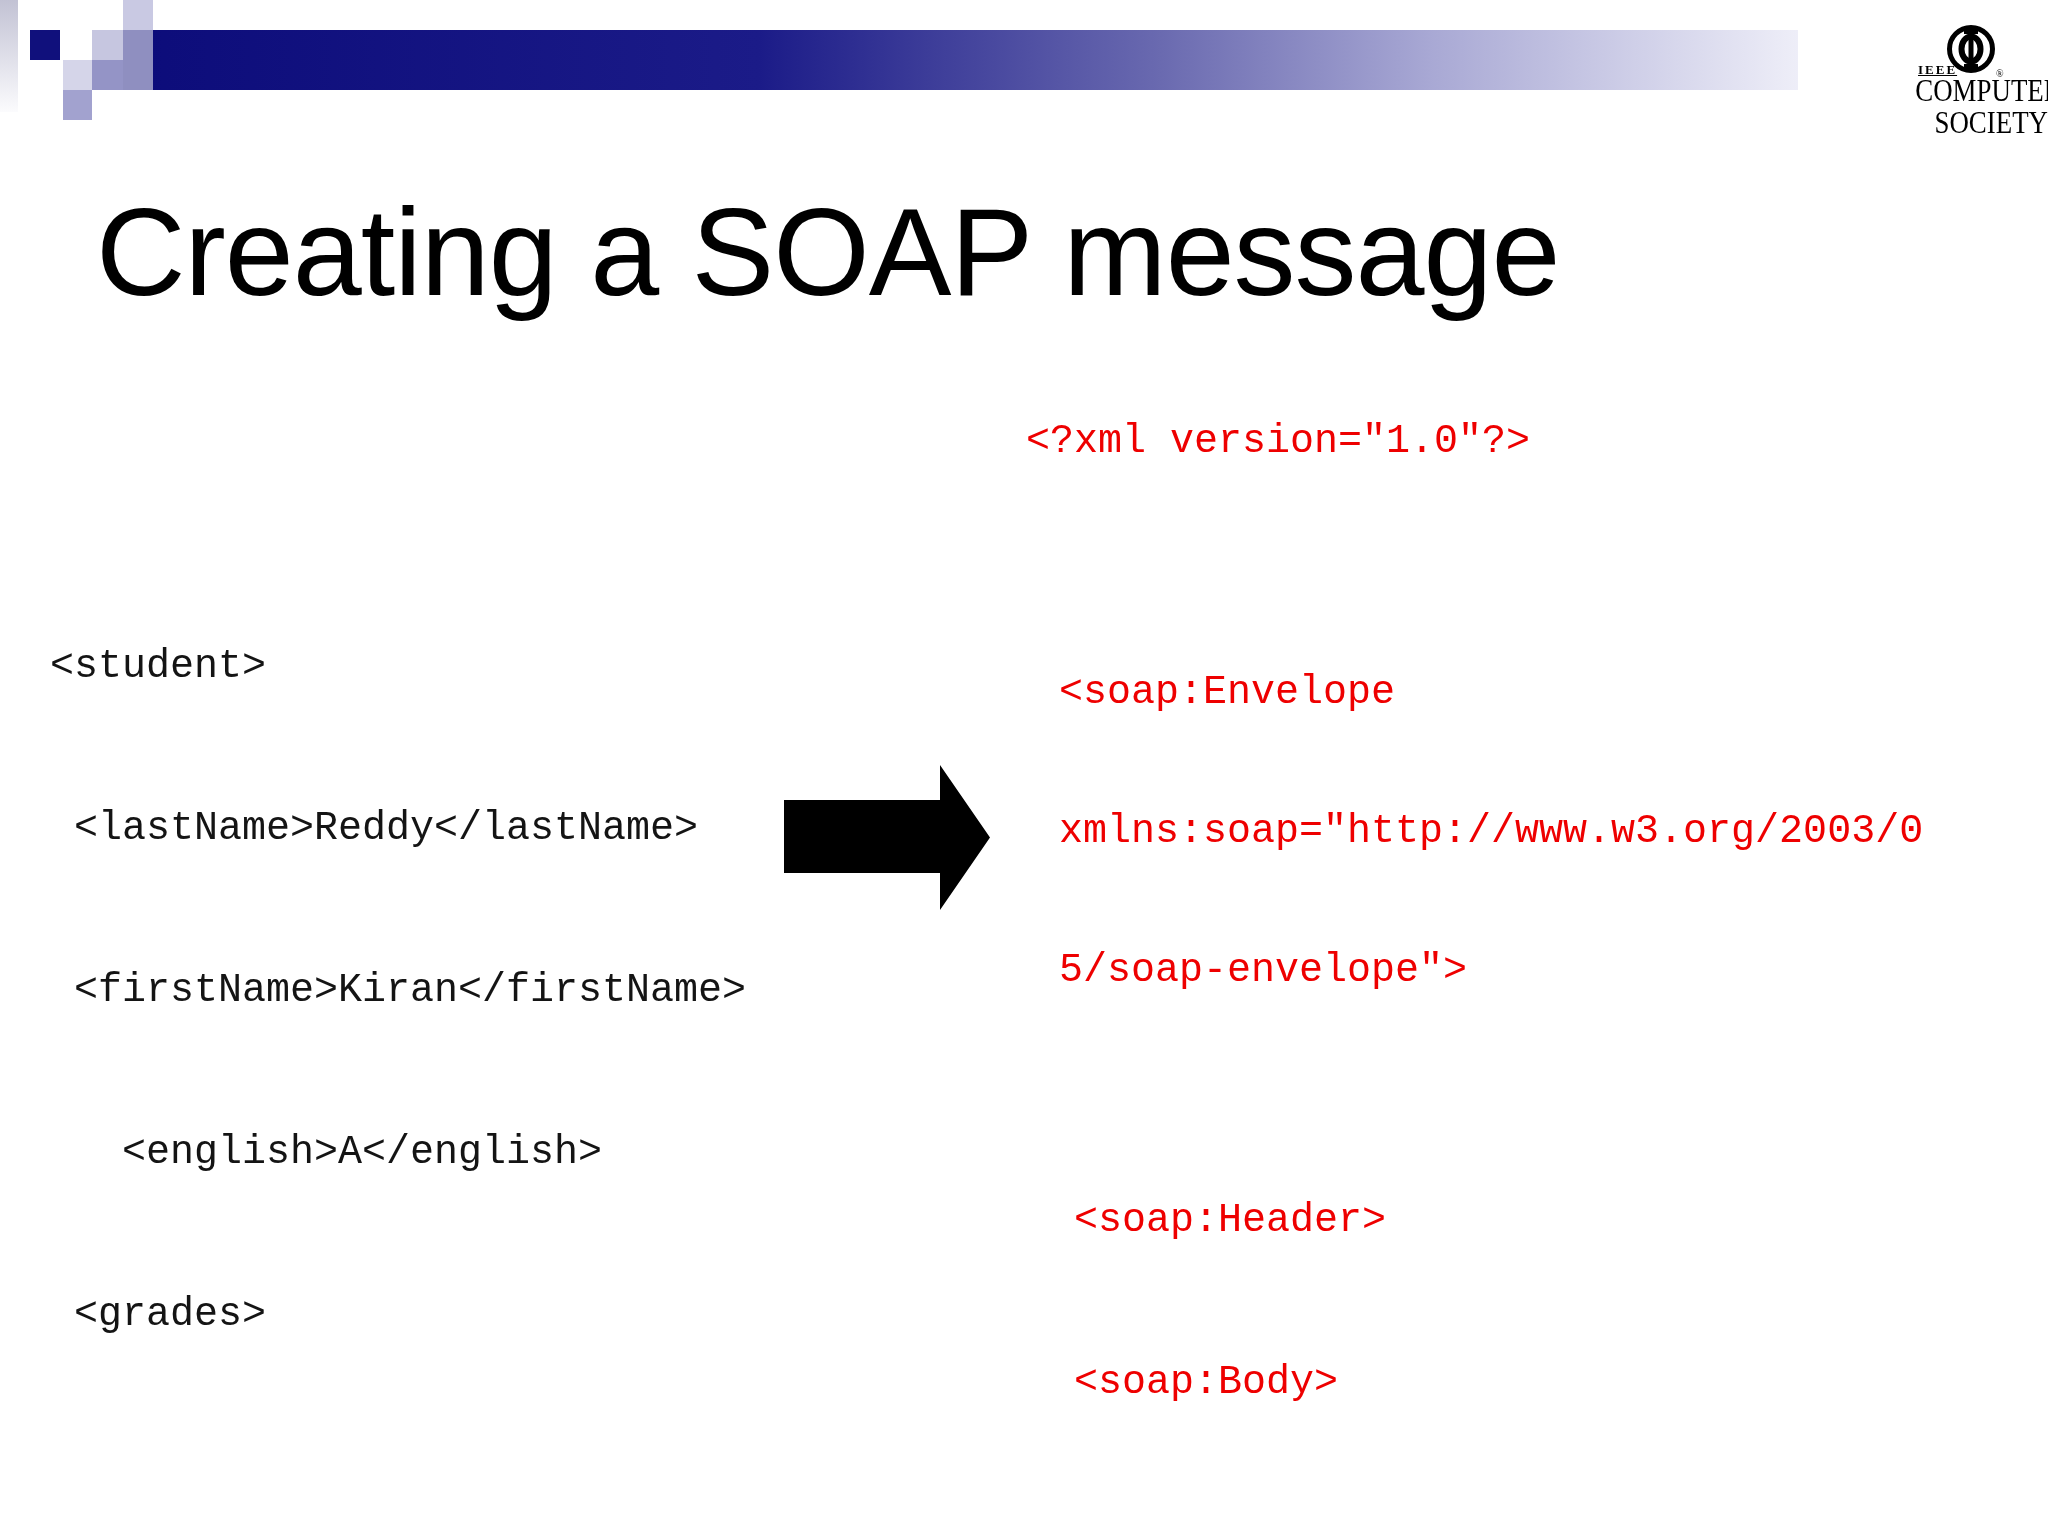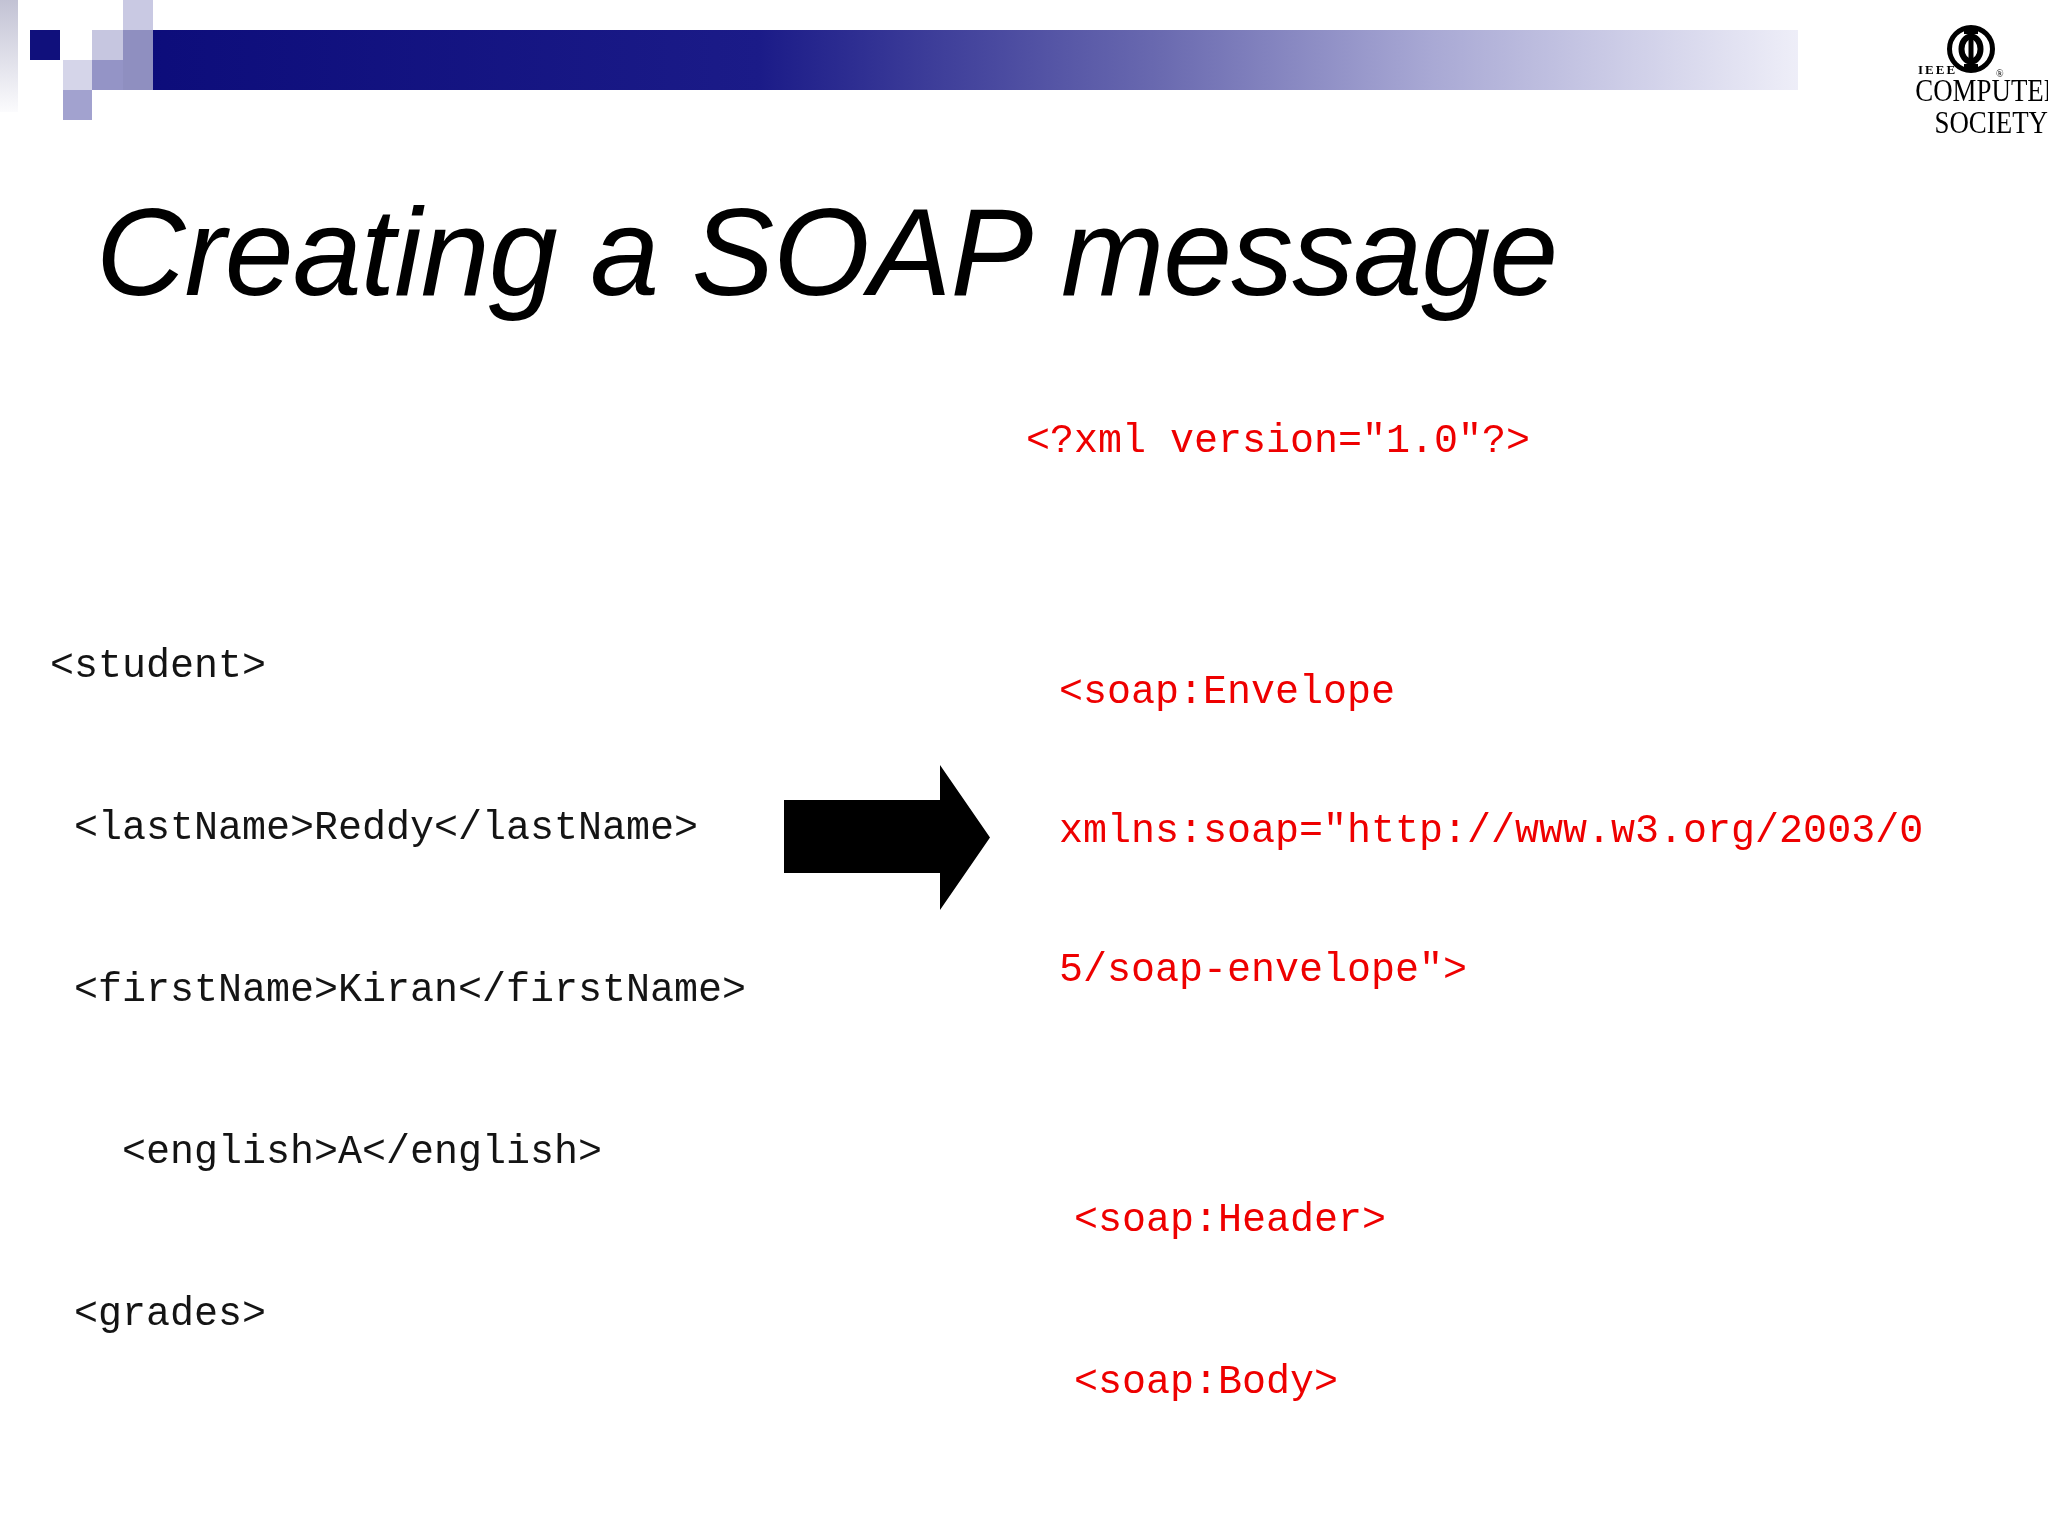--- a/index.html
+++ b/index.html
@@ -17,33 +17,33 @@
   .sq-lav-a  {left:92px; top:30px; width:31px;height:30px;background:#c6c6e0;}
   .sq-lav-b  {left:123px;top:0;   width:30px;height:30px;background:#c9c9e3;}
   .sq-med-a  {left:123px;top:30px;width:30px;height:60px;background:#8f8fc0;z-index:2;}
   .sq-lav-c  {left:63px; top:60px;width:29px;height:30px;background:#d5d5e9;}
   .sq-med-b  {left:92px; top:60px;width:31px;height:30px;background:#9494c6;}
   .sq-med-c  {left:63px; top:90px;width:29px;height:30px;background:#a2a2cf;}
 
   
   .logo{position:absolute;left:1890px;top:16px;width:158px;height:116px;color:#000;}
   .logo-ieee{position:absolute;left:28px;top:46px;font-family:"Liberation Serif",serif;
-      font-size:13px;letter-spacing:2px;font-weight:bold;}
+      font-size:13px;letter-spacing:2px;font-weight:bold;text-decoration:underline;}
   .logo-circle{position:absolute;left:56px;top:8px;}
   .logo-reg{position:absolute;left:106px;top:52px;font-size:10px;font-family:"Liberation Serif",serif;}
   .logo-name1{position:absolute;top:58px;right:0;width:100%;text-align:right;
       font-family:"Liberation Serif",serif;font-size:32px;line-height:1;
       transform:scaleX(.84);transform-origin:100% 0;}
   .logo-name2{position:absolute;top:90px;right:0;width:100%;text-align:right;
       font-family:"Liberation Serif",serif;font-size:32px;line-height:1;
       transform:scaleX(.84);transform-origin:100% 0;}
 
   
   .title{position:absolute;left:96px;top:190px;font-size:124px;line-height:1;
-      color:#000;white-space:nowrap;letter-spacing:-1px;font-style:italic;}
+      color:#000;white-space:nowrap;letter-spacing:-1px;}
 
   
   .code{font-family:"Liberation Mono","DejaVu Sans Mono",monospace;font-size:40px;
       white-space:pre;}
   .code-line{line-height:72px;height:72px;}
   .left-code{position:absolute;left:50px;top:541px;color:#141414;}
   .right-code{position:absolute;left:1026px;top:316px;}
   .wrap-group{margin:10px 0;}
   .wrap-group .code-line{line-height:49px;height:49px;margin-left:33px;}
   .tone-red{color:#ee0000;}

